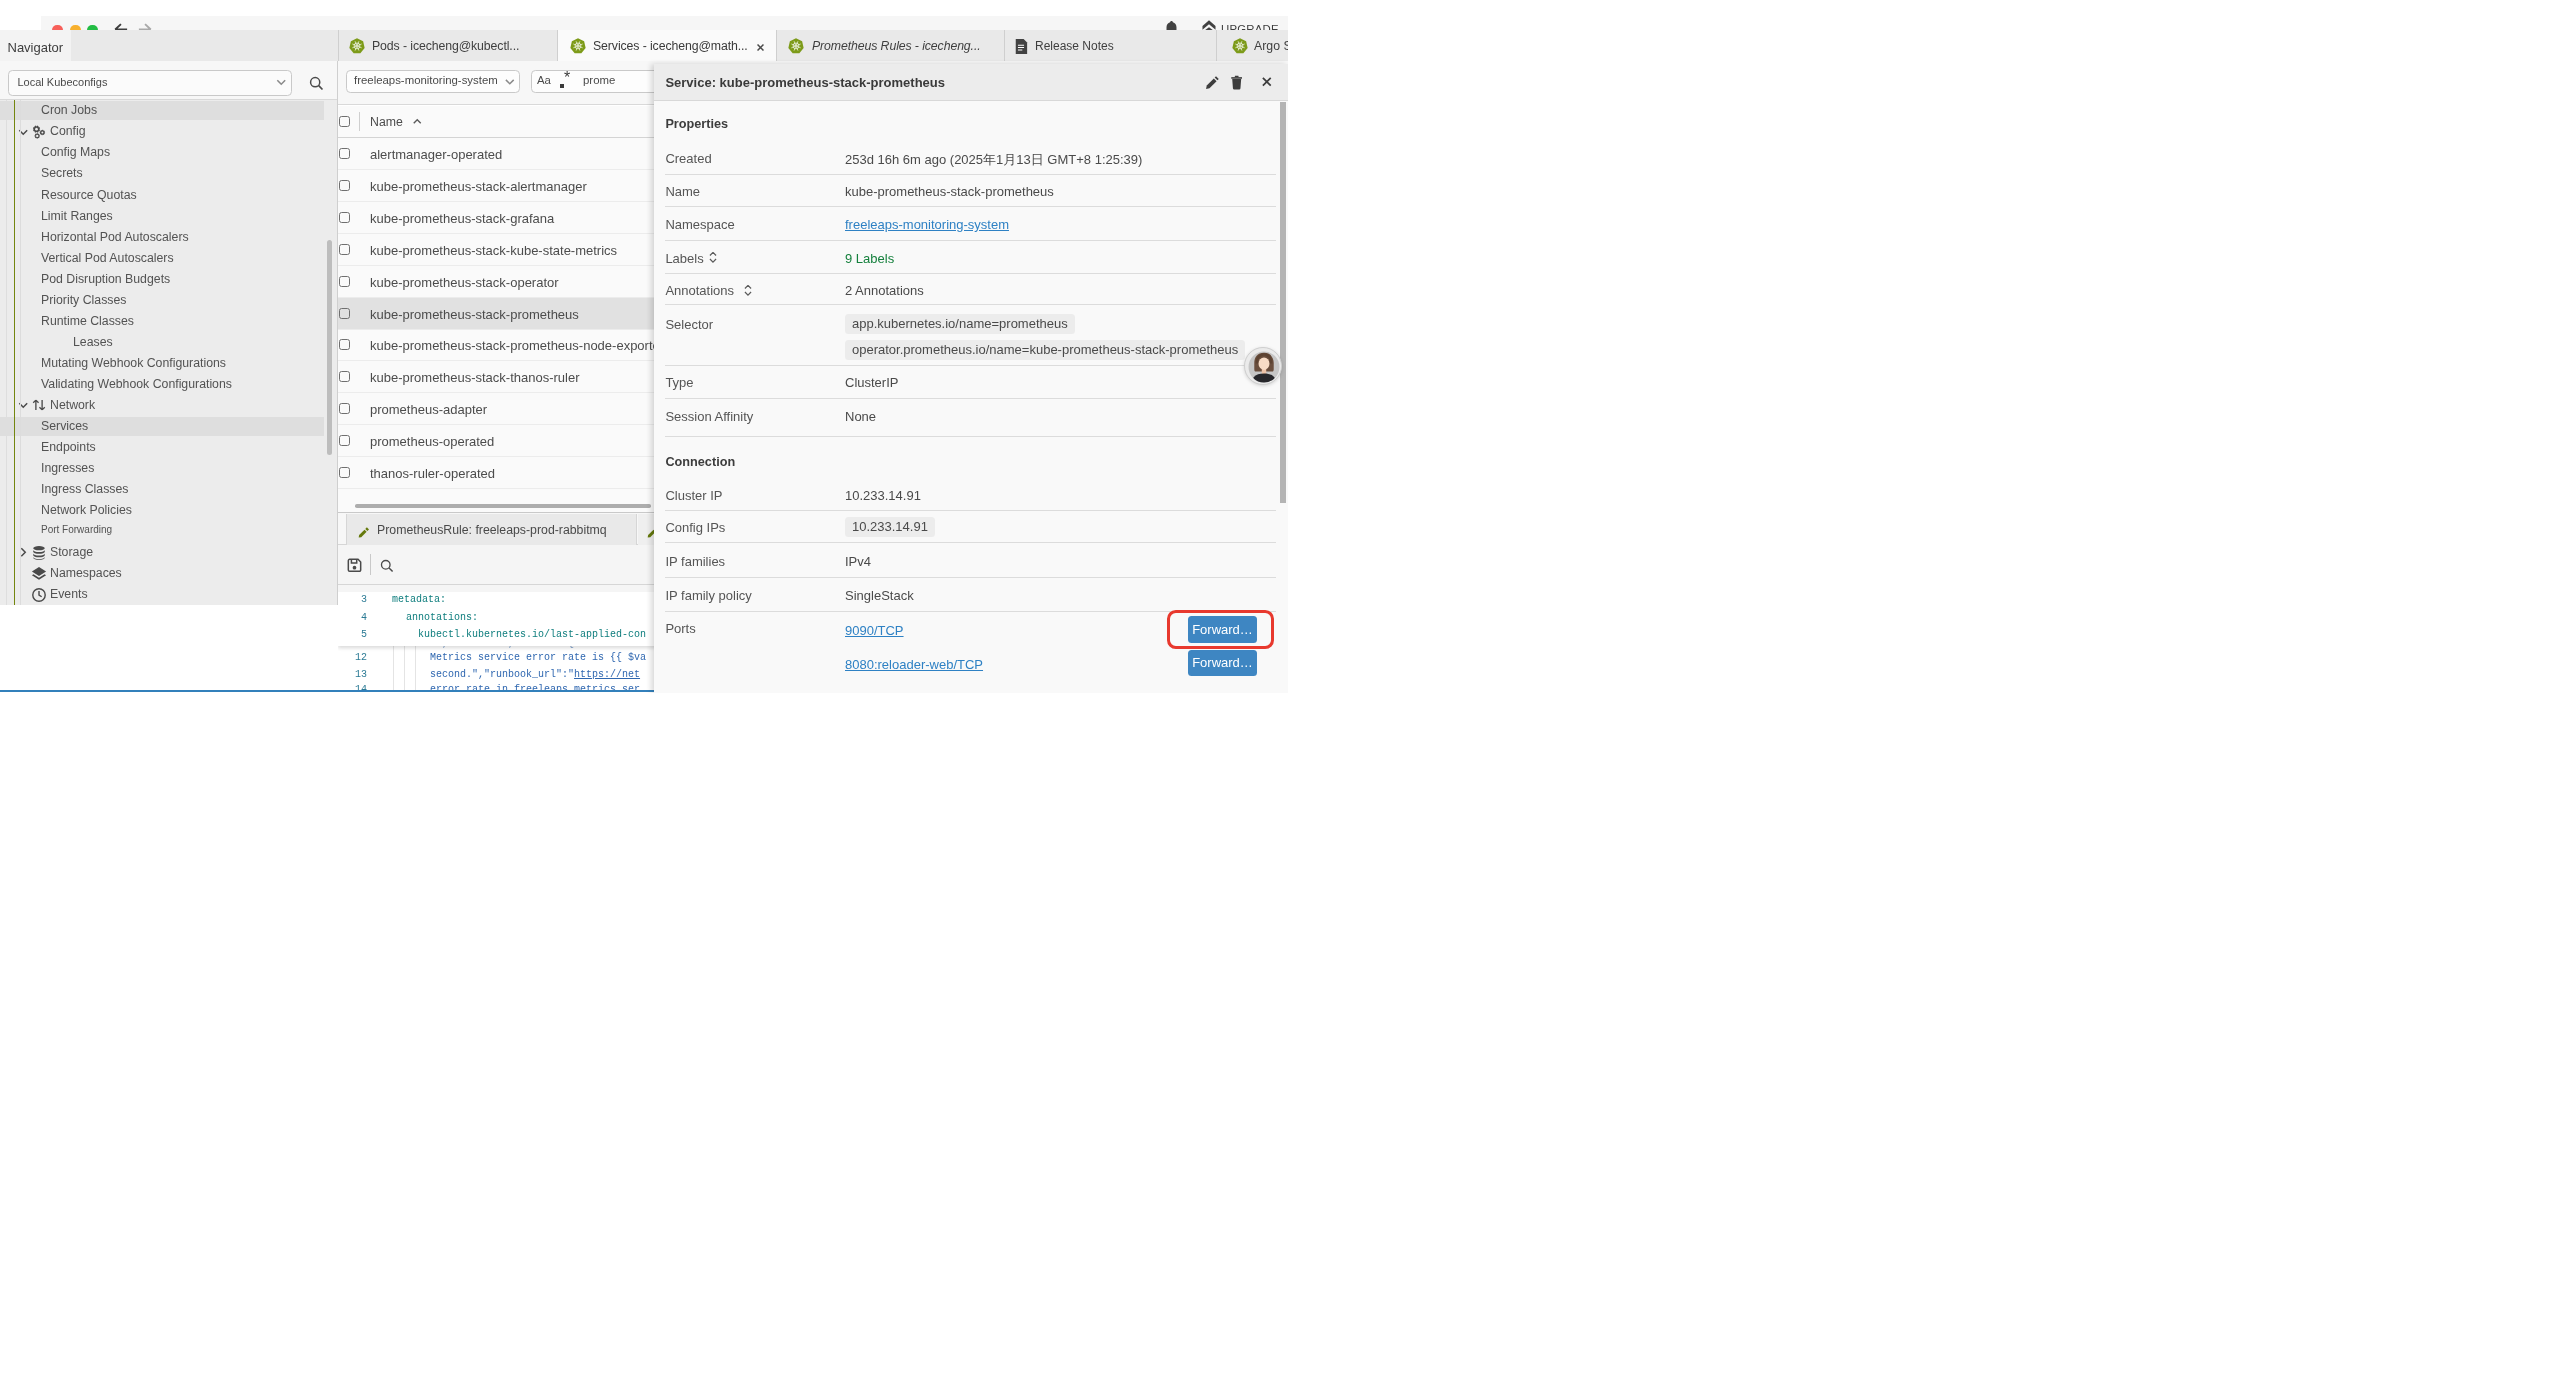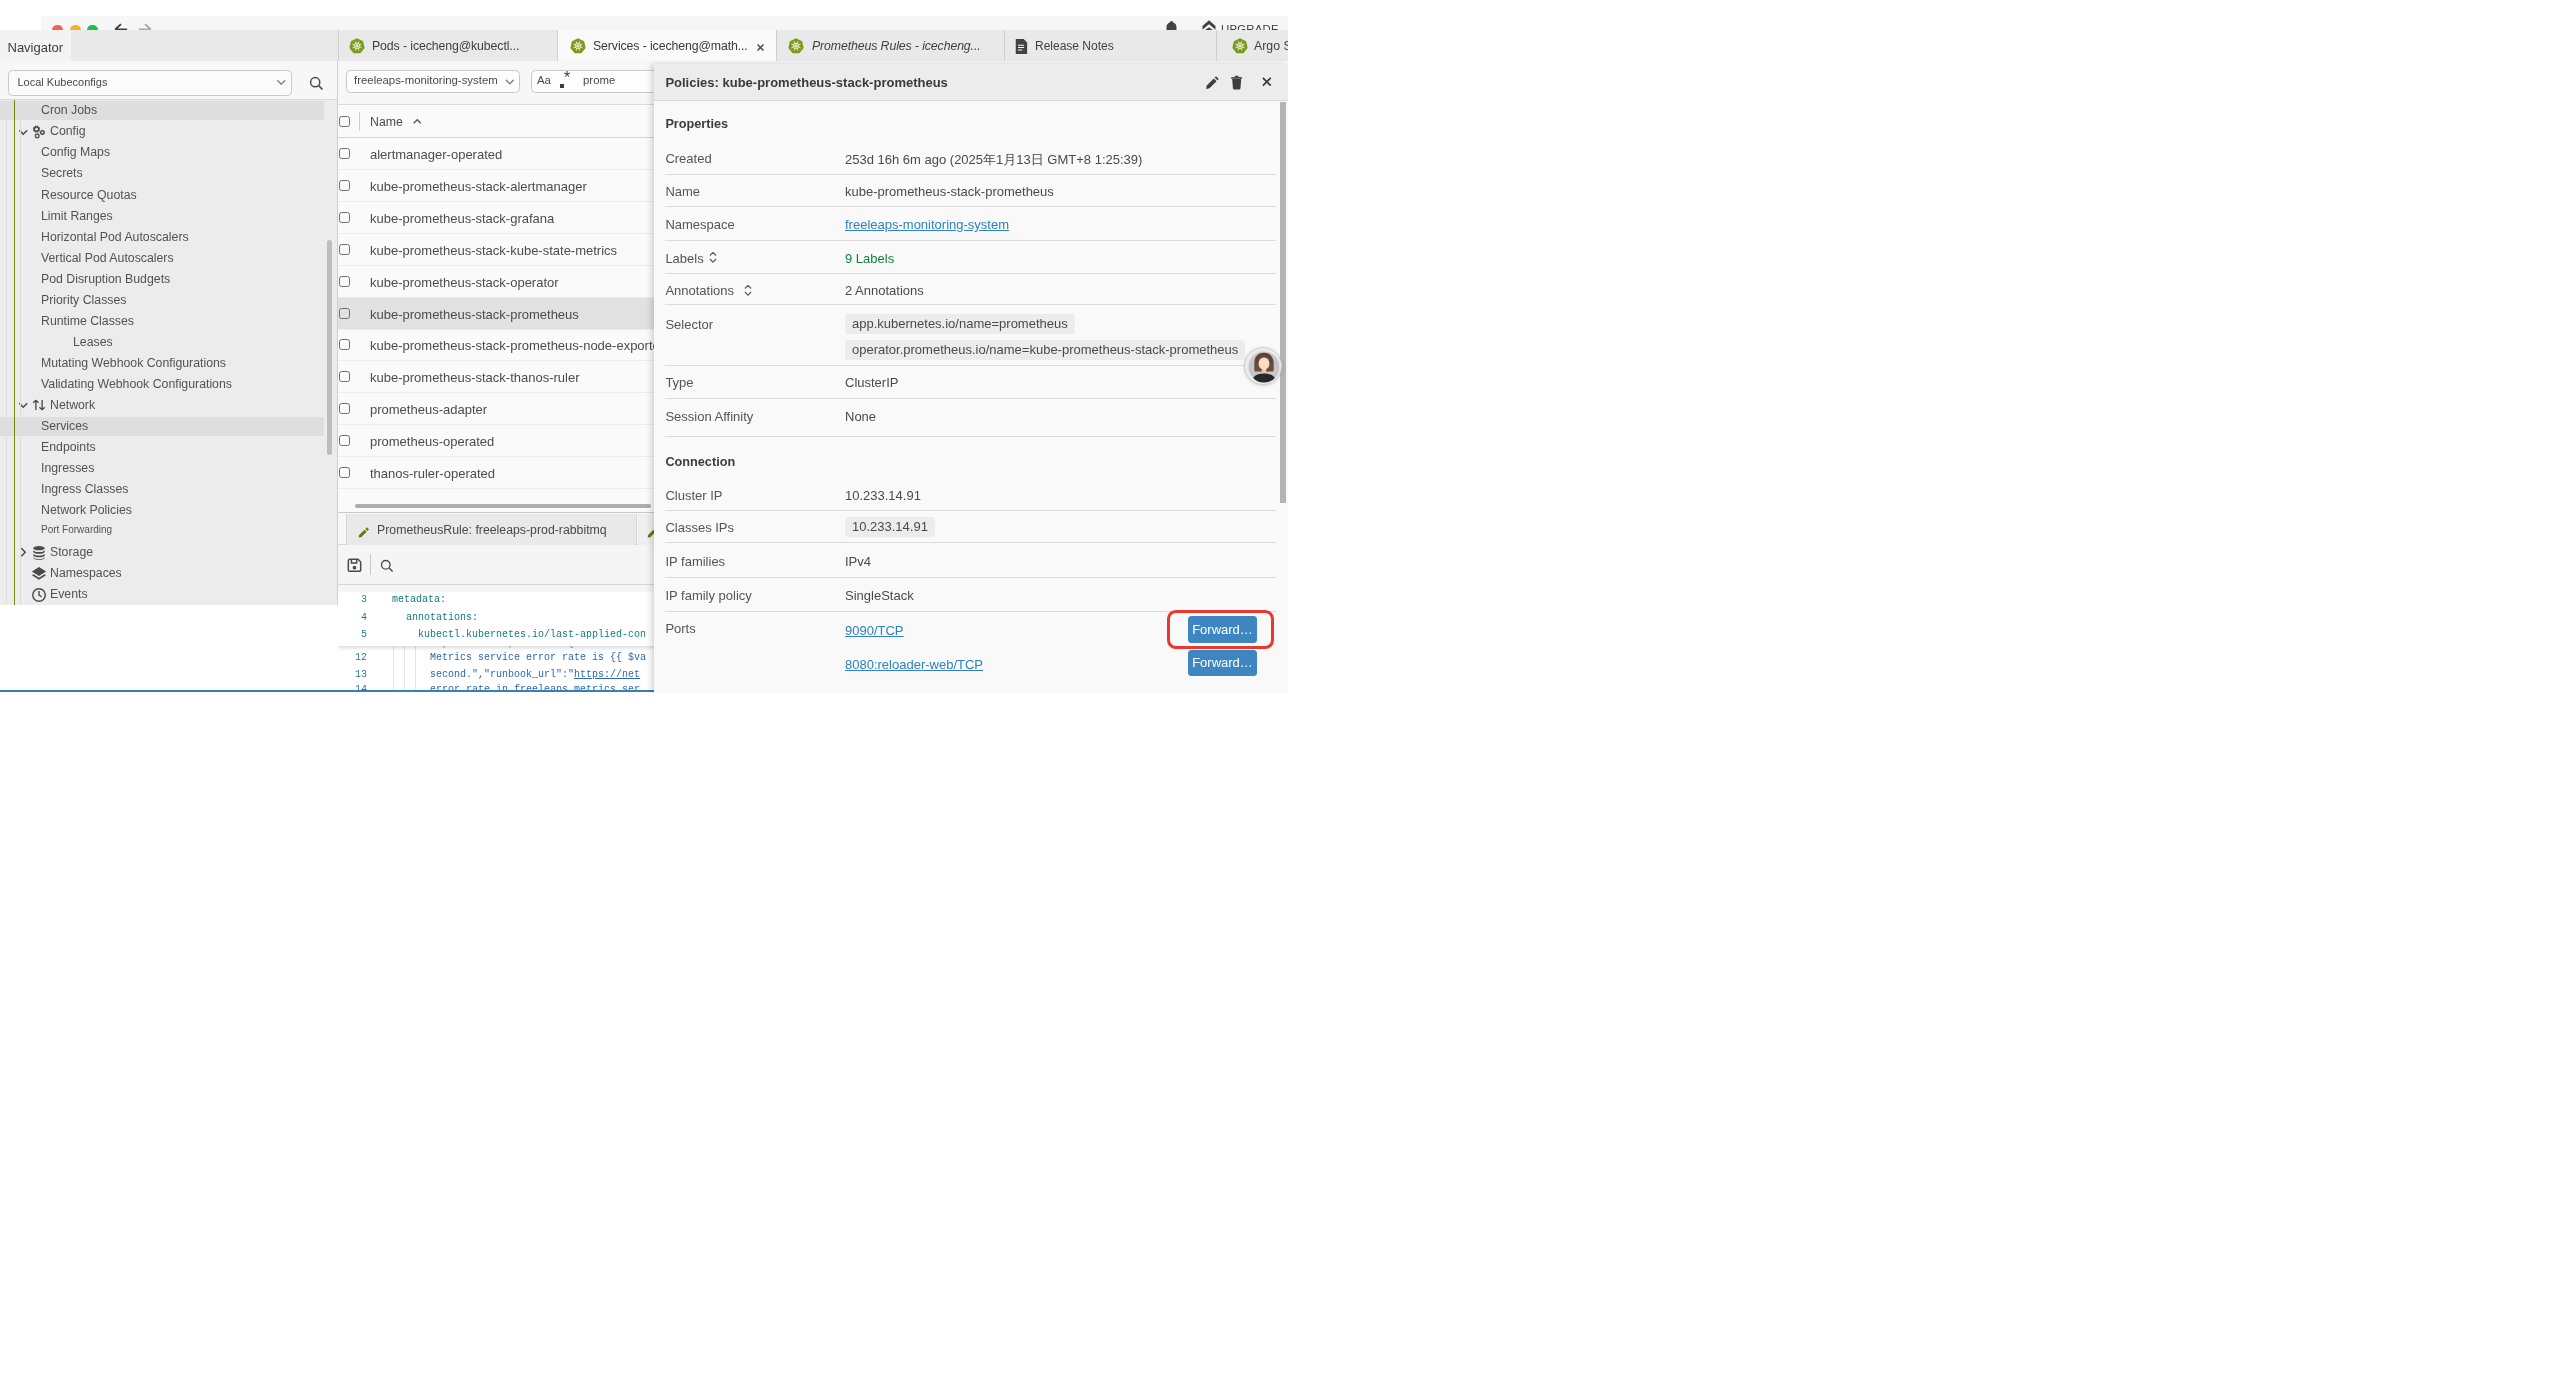--- a/index.html
+++ b/index.html
@@ -357,21 +357,21 @@
       <div class="abs" style="left:0;top:37px;width:29px;text-align:right;color:#2b7a94;">5</div>
       <div class="abs" style="left:80px;top:37px;color:#0e7d7d;">kubectl.kubernetes.io/last-applied-con</div>
     </div>
   </div>
 </div>
 
 <div class="abs" style="left:0;top:690px;width:1288px;height:2.2px;background:#3380bb;"></div>
 
 <div class="abs" style="left:654px;top:64px;width:634px;height:629px;background:#f9f9f9;box-shadow:-2.6px 0 5.3px rgba(0,0,0,0.15);overflow:hidden;" id="drawer">
   <div class="abs" style="left:0;top:0;width:634px;height:37px;background:#ececec;border-bottom:0.9px solid #d8d8d8;"></div>
-  <div class="abs" style="left:11.4px;top:10.5px;font-size:13px;font-weight:bold;color:#3a3a3a;">Policies: kube-prometheus-stack-prometheus</div>
+  <div class="abs" style="left:11.4px;top:10.5px;font-size:13px;font-weight:bold;color:#3a3a3a;">Service: kube-prometheus-stack-prometheus</div>
   <svg class="abs" style="left:551px;top:11.4px;" width="15" height="15" viewBox="0 0 17 17">
       <use href="#pencil-dark"></use>
     </svg>
   <svg class="abs" style="left:577px;top:11px;" width="11.4" height="15" viewBox="0 0 13 17">
     <path d="M1.4 4.6 h10.2 l-0.8 10.6 a1.5 1.5 0 0 1 -1.5 1.4 h-5.6 a1.5 1.5 0 0 1 -1.5 -1.4 z" fill="#3d3d3d"></path>
     <rect x="0.3" y="2.4" width="12.4" height="1.8" fill="#3d3d3d"></rect>
     <path d="M4.2 2.4 L4.6 0.9 h3.8 l0.4 1.5 z" fill="#3d3d3d"></path>
   </svg>
   <svg class="abs" style="left:608px;top:13px;" width="9.6" height="9.6" viewBox="0 0 11 11">
       <path d="M1 1 L10 10 M10 1 L1 10" stroke="#3d3d3d" stroke-width="2"></path>
@@ -406,21 +406,21 @@
       <div class="abs" style="left:11.4px;top:311px;font-size:13px;color:#555;white-space:nowrap;">Type</div>
       <div class="abs" style="left:191px;top:311px;font-size:13px;color:#4a4a4a;white-space:nowrap;">ClusterIP</div>
       <div class="abs" style="left:11.4px;top:334px;width:611px;height:0.9px;background:#dcdcdc;"></div>
       <div class="abs" style="left:11.4px;top:345px;font-size:13px;color:#555;white-space:nowrap;">Session Affinity</div>
       <div class="abs" style="left:191px;top:345px;font-size:13px;color:#4a4a4a;white-space:nowrap;">None</div>
       <div class="abs" style="left:11.4px;top:372px;width:611px;height:0.9px;background:#dcdcdc;"></div>
       <div class="abs" style="left:11.4px;top:391px;font-size:12.7px;font-weight:bold;color:#3d3d3d;">Connection</div>
       <div class="abs" style="left:11.4px;top:424px;font-size:13px;color:#555;white-space:nowrap;">Cluster IP</div>
       <div class="abs" style="left:191px;top:424px;font-size:13px;color:#4a4a4a;white-space:nowrap;">10.233.14.91</div>
       <div class="abs" style="left:11.4px;top:446px;width:611px;height:0.9px;background:#dcdcdc;"></div>
-      <div class="abs" style="left:11.4px;top:456px;font-size:13px;color:#555;white-space:nowrap;">Classes IPs</div>
+      <div class="abs" style="left:11.4px;top:456px;font-size:13px;color:#555;white-space:nowrap;">Config IPs</div>
       <div class="abs" style="left:191px;top:453px;height:20px;background:#ececec;border-radius:3.5px;font-size:13px;color:#4a4a4a;line-height:20px;padding:0 7px;">10.233.14.91</div>
       <div class="abs" style="left:11.4px;top:478px;width:611px;height:0.9px;background:#dcdcdc;"></div>
       <div class="abs" style="left:11.4px;top:490px;font-size:13px;color:#555;white-space:nowrap;">IP families</div>
       <div class="abs" style="left:191px;top:490px;font-size:13px;color:#4a4a4a;white-space:nowrap;">IPv4</div>
       <div class="abs" style="left:11.4px;top:513px;width:611px;height:0.9px;background:#dcdcdc;"></div>
       <div class="abs" style="left:11.4px;top:524px;font-size:13px;color:#555;white-space:nowrap;">IP family policy</div>
       <div class="abs" style="left:191px;top:524px;font-size:13px;color:#4a4a4a;white-space:nowrap;">SingleStack</div>
       <div class="abs" style="left:11.4px;top:547px;width:611px;height:0.9px;background:#dcdcdc;"></div>
       <div class="abs" style="left:11.4px;top:557px;font-size:13px;color:#555;white-space:nowrap;">Ports</div>
       <div class="abs" style="left:191px;top:559px;font-size:13px;color:#2e81c4;text-decoration:underline;">9090/TCP</div>

